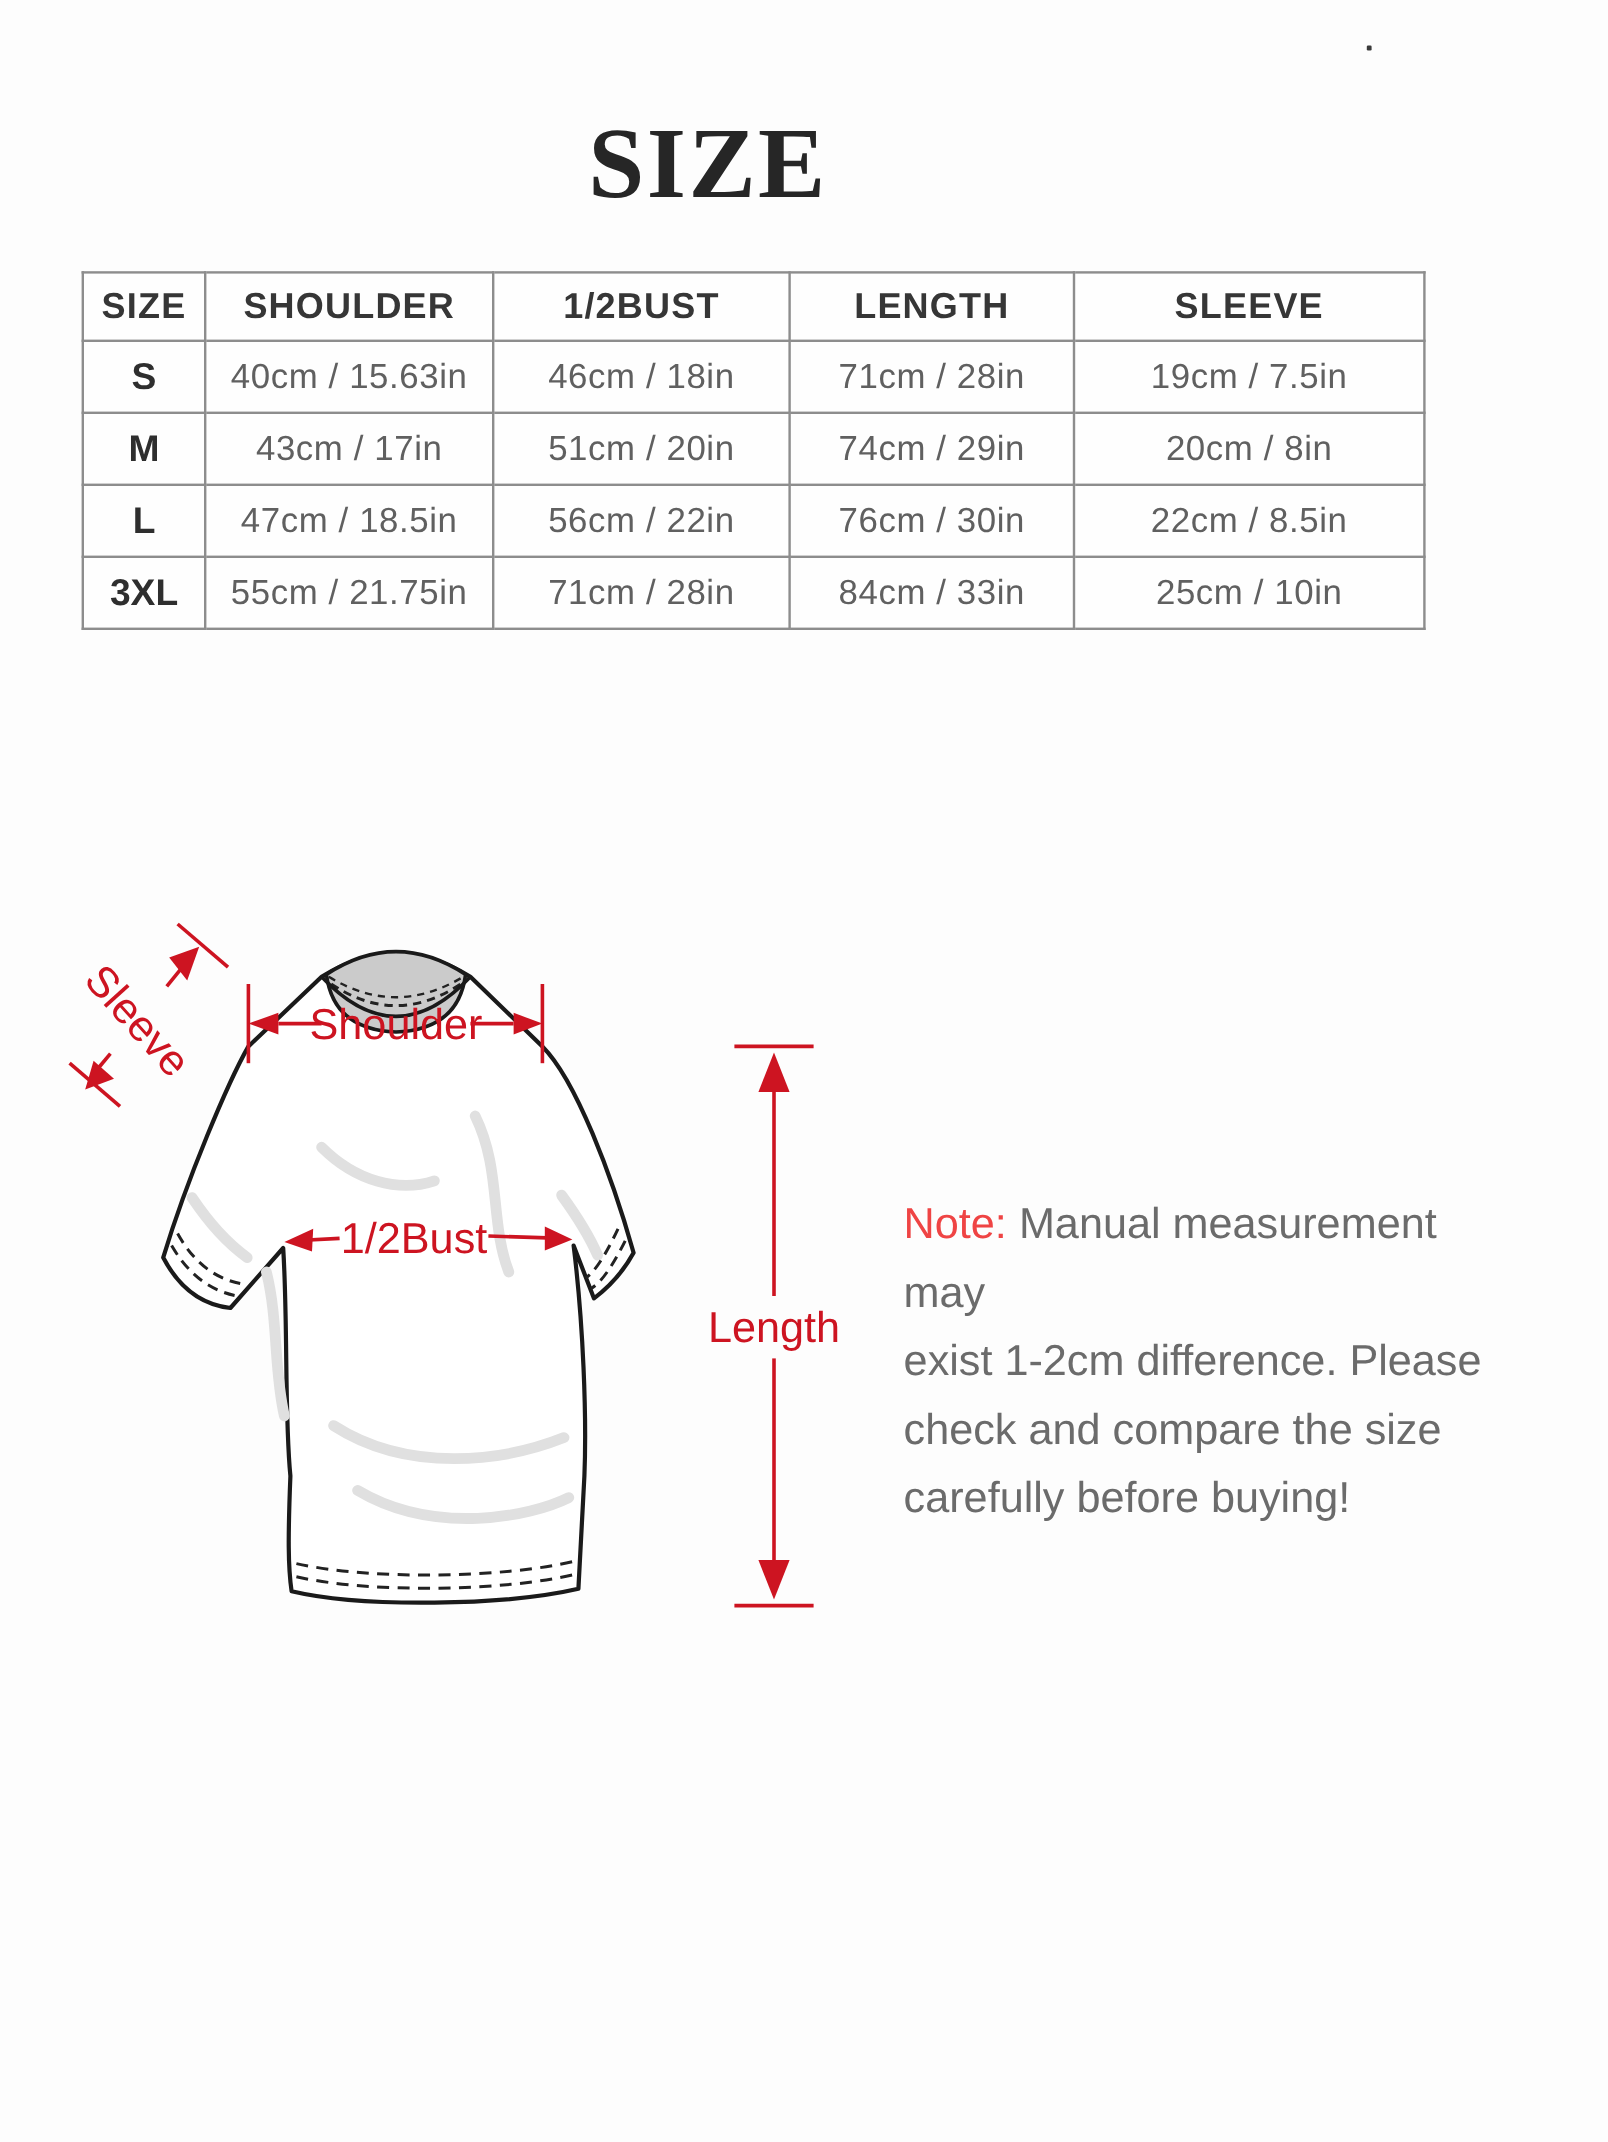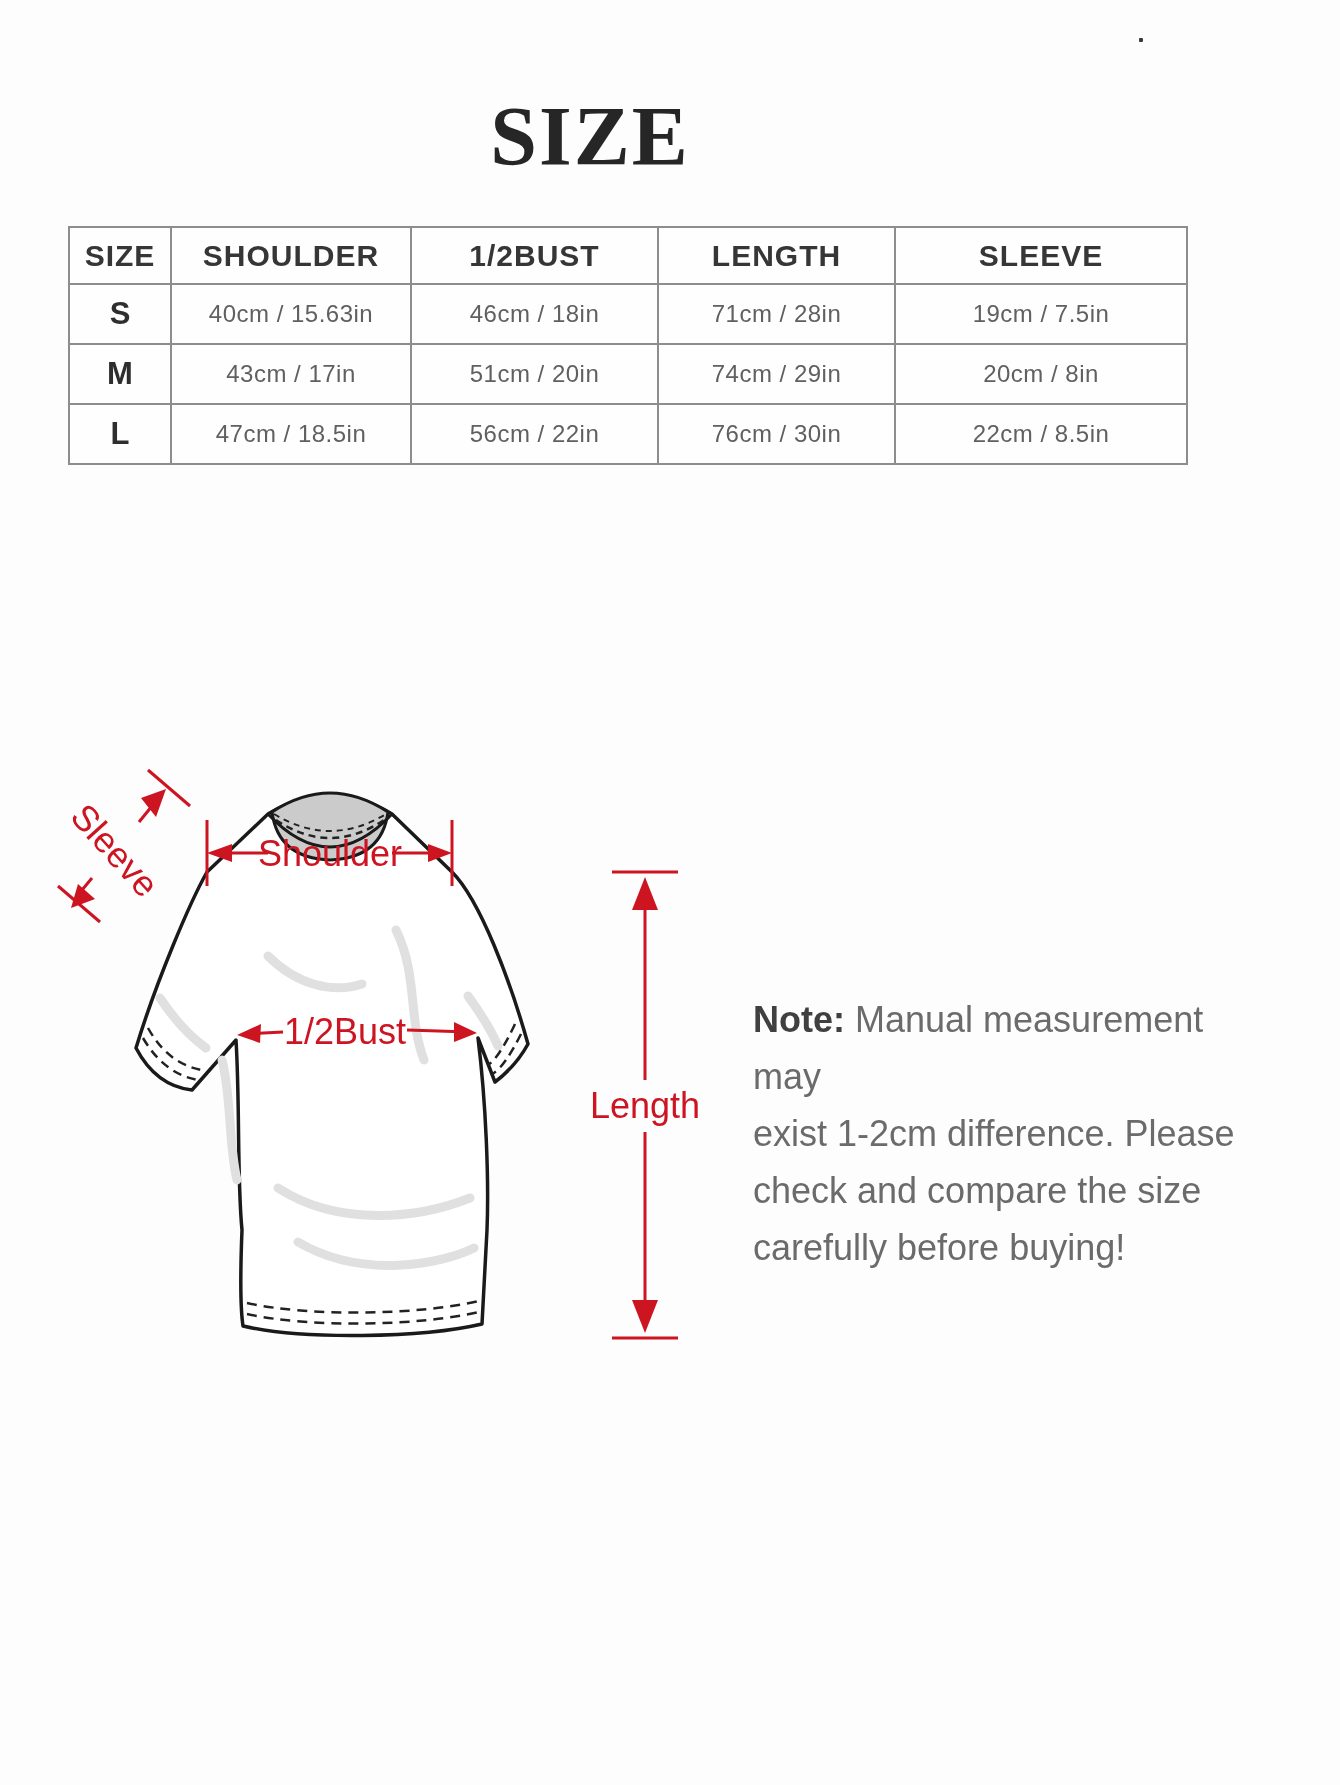--- a/index.html
+++ b/index.html
@@ -30,33 +30,33 @@
     padding:0;
   }
   .size-table thead th{
     height:55px;font-size:30px;font-weight:bold;color:#363636;
     letter-spacing:1px;
   }
   .size-table tbody th{
     height:58px;font-size:31px;font-weight:bold;color:#2e2e2e;
   }
   .size-table tbody td{
-    height:58px;font-size:24px;color:#606060;letter-spacing:.5px;
+    height:58px;font-size:29px;color:#606060;letter-spacing:.5px;
   }
   .col-size{width:102px}.col-shoulder{width:240px}.col-bust{width:247px}
   .col-length{width:237px}.col-sleeve{width:292px}
   
   .diagram{position:absolute;left:40px;top:760px;width:700px;height:640px;}
   .red-label{font-family:"Liberation Sans",sans-serif;font-size:36px;}
   
   .note{
     position:absolute;left:753px;top:955px;width:510px;
     font-size:36px;line-height:57px;color:#6b6b6b;
   }
-  .note b{color:#404040;font-weight:bold;}
+  .note b{color:#ef4444;font-weight:normal;}
   .note .note-body{white-space:pre-line;}
   
   .dot{position:absolute;left:1139px;top:38px;width:4px;height:4px;background:#3a3a3a;border-radius:1px;}
 </style>
 </head>
 <body>
 
 <div class="title">SIZE</div>
 <div class="dot"></div>
 
@@ -103,20 +103,27 @@
       <tr>
         <th>L</th>
         <td>47cm / 18.5in</td>
         <td>56cm / 22in</td>
         <td>76cm / 30in</td>
         <td>22cm / 8.5in</td>
       </tr>
 
 
 
+      <tr>
+        <th>3XL</th>
+        <td>55cm / 21.75in</td>
+        <td>71cm / 28in</td>
+        <td>84cm / 33in</td>
+        <td>25cm / 10in</td>
+      </tr>
 
 
     </tbody>
 </table>
 
 <svg class="diagram" viewBox="0 0 700 640" xmlns="http://www.w3.org/2000/svg">
 
   <g>
 
     <path d="M 228,54

